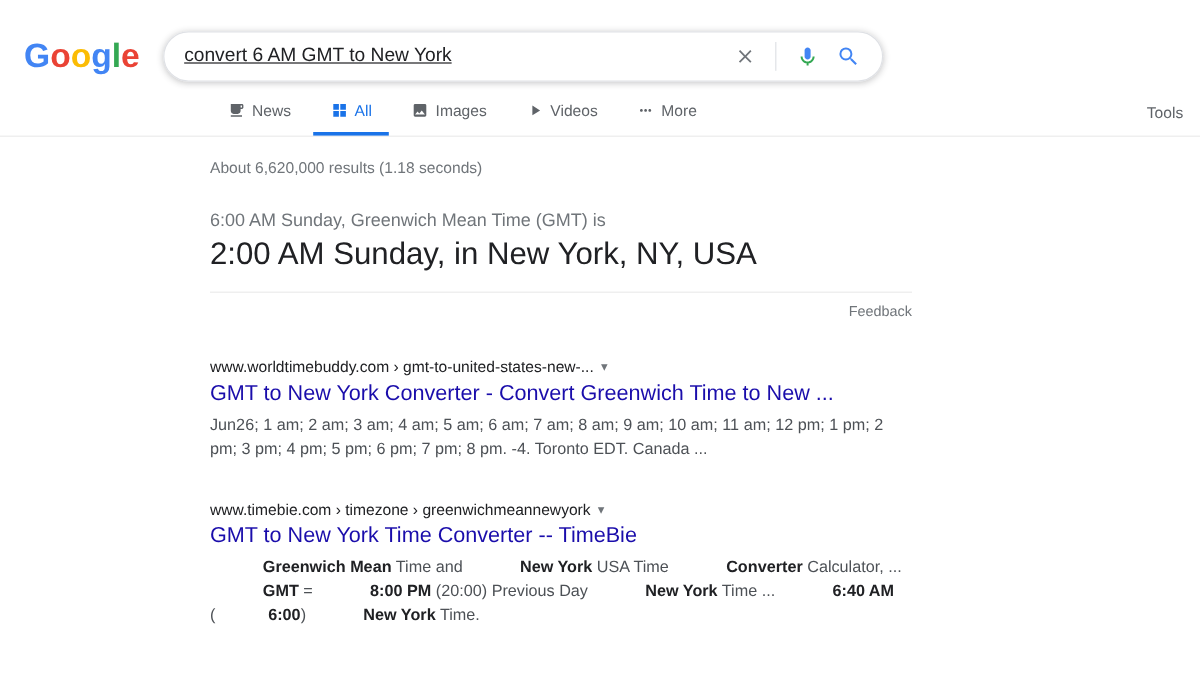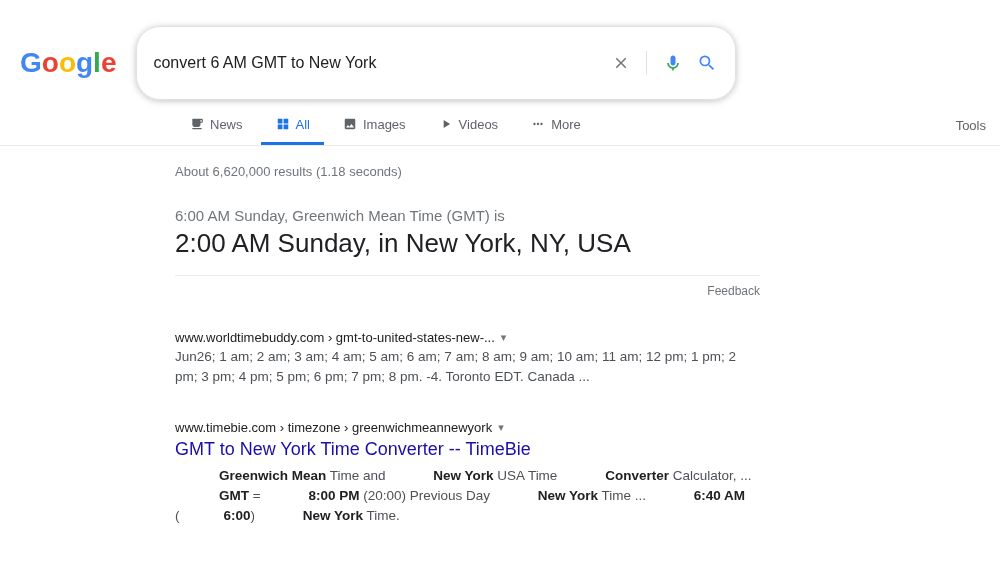--- a/index.html
+++ b/index.html
@@ -4,21 +4,21 @@
   <style>
     * { margin: 0; padding: 0; box-sizing: border-box; }
     body { font-family: Arial, sans-serif; background: #fff; color: #202124; font-size: 14px; }
 
     
     .header { display: flex; align-items: center; padding: 10px 20px 0 20px; gap: 20px; margin-top: 16px; }
     .logo { display: flex; align-items: center; cursor: pointer; }
     .logo span { font-size: 28px; font-weight: bold; }
 
     .search-bar-container { flex: 1; max-width: 600px; }
-    .search-bar { display: flex; align-items: center; border: 1px solid #dfe1e5; border-radius: 24px; padding: 24px 16px; gap: 24px; box-shadow: 0 1px 6px rgba(32,33,36,.28); }
+    .search-bar { display: flex; align-items: center; border: 1px solid #dfe1e5; border-radius: 24px; padding: 8px 16px; gap: 24px; box-shadow: 0 1px 6px rgba(32,33,36,.28); text-decoration: underline; }
     .search-bar input { flex: 1; border: none; outline: none; font-size: 16px; color: #202124; background: transparent; }
     .search-icons { display: flex; align-items: center; gap: 10px; }
     .icon-btn { cursor: pointer; display: flex; align-items: center; justify-content: center; background: none; border: none; padding: 2px; }
 
     
     .nav-tabs { display: flex; align-items: center; padding: 6px 0 0 175px; border-bottom: 1px solid #ebebeb; gap: 4px; }
     .nav-tab { display: flex; align-items: center; gap: 5px; padding: 10px 14px; cursor: pointer; color: #5f6368; font-size: 13px; border-bottom: 3px solid transparent; white-space: nowrap; }
     .nav-tab.active { color: #1a73e8; border-bottom: 3px solid #1a73e8; }
     .nav-tab .tab-icon { width: 16px; height: 16px; display: flex; align-items: center; justify-content: center; }
     .tools-btn { margin-left: auto; padding: 10px 14px; cursor: pointer; color: #5f6368; font-size: 13px; }
@@ -137,20 +137,21 @@
     <div class="feedback-row">
       <a class="feedback-btn">Feedback</a>
     </div>
   </div>
 
   <div class="search-result">
     <div class="result-url-row">
       <span class="result-url">www.worldtimebuddy.com › gmt-to-united-states-new-...</span>
       <span class="result-url-arrow">▾</span>
     </div>
+    <div class="result-title">GMT to New York Converter - Convert Greenwich Time to New ...</div>
     <div class="result-snippet">Jun26; 1 am; 2 am; 3 am; 4 am; 5 am; 6 am; 7 am; 8 am; 9 am; 10 am; 11 am; 12 pm; 1 pm; 2 pm; 3 pm; 4 pm; 5 pm; 6 pm; 7 pm; 8 pm. -4. Toronto EDT. Canada ...</div>
   </div>
 
   <div class="search-result">
     <div class="result-url-row">
       <span class="result-url">www.timebie.com › timezone › greenwichmeannewyork</span>
       <span class="result-url-arrow">▾</span>
     </div>
     <div class="result-title">GMT to New York Time Converter -- TimeBie</div>
     <div class="result-snippet">

